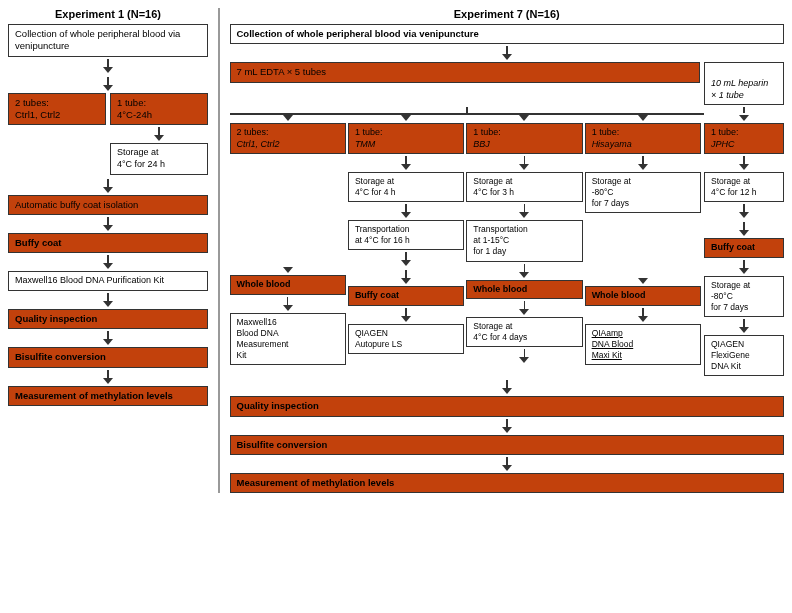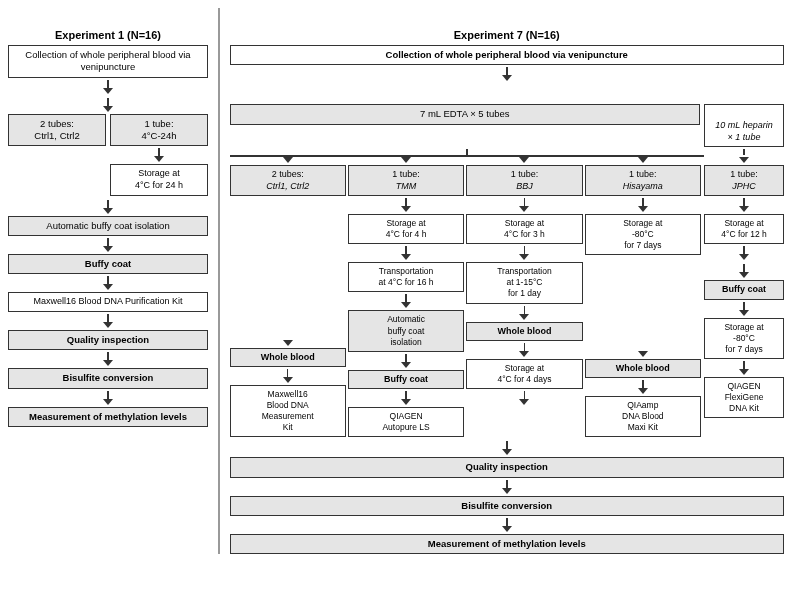--- a/index.html
+++ b/index.html
@@ -32,21 +32,21 @@
     .exp-title {
       font-size: 11px;
       font-weight: bold;
       margin-bottom: 4px;
       text-align: center;
     }
     
     .box {
       border: 1.5px solid #333;
       padding: 3px 6px;
-      text-align: center;
+      text-align: left;
       background: #fff;
       font-size: 9.5px;
       line-height: 1.3;
     }
     .box-wide {
       width: 100%;
     }
     
     .arrow-down {
       display: flex;
@@ -75,35 +75,34 @@
       align-items: center;
     }
     
     .v-divider {
       width: 1.5px;
       background: #999;
       align-self: stretch;
       margin: 0 2px;
     }
     .shaded {
-      background: #e5e5e5;
+      background: #c2410c;
     }
     .bold { font-weight: bold; }
     .arrowhead-down {
       width: 0;
       height: 0;
       border-left: 5px solid transparent;
       border-right: 5px solid transparent;
       border-top: 6px solid #333;
     }
     .flex-col-center {
       display: flex;
       flex-direction: column;
       align-items: center;
-      margin-top: 21px;
     }
   </style>
 </head>
 <body>
 
 <div class="main-container">
 
   <div class="exp1 flex-col-center">
     <div class="exp-title bold">Experiment 1 (N=16)</div>
 
@@ -248,23 +247,20 @@
           <div class="box" style="width:100%; font-size:8.5px; white-space:pre-line;"><span>Storage at
 4°C for 4 h</span></div>
           <div class="arrow-down">
               <div class="arrow-line"></div>
             </div>
           <div class="box" style="width:100%; font-size:8.5px; white-space:pre-line;"><span>Transportation
 at 4°C for 16 h</span></div>
           <div class="arrow-down">
               <div class="arrow-line"></div>
             </div>
-          <div class="box shaded" style="width:100%; font-size:8.5px; white-space:pre-line;"><span>Automatic
-buffy coat
-isolation</span></div>
           <div class="arrow-down">
               <div class="arrow-line"></div>
             </div>
           <div class="box bold shaded" style="width:100%; font-size:9px;"><span>Buffy coat</span></div>
           <div class="arrow-down">
               <div class="arrow-line"></div>
             </div>
           <div class="box" style="width:100%; font-size:8.5px; white-space:pre-line;"><span>QIAGEN
 Autopure LS</span></div>
         </div>
@@ -307,21 +303,21 @@
             </div>
           <div class="box" style="width:100%; font-size:8.5px; white-space:pre-line;"><span>Storage at
 -80°C
 for 7 days</span></div>
           <div style="flex:1; min-height:60px;"></div>
           <div class="arrowhead-down" style="margin-bottom:2px;"></div>
           <div class="box bold shaded" style="width:100%; font-size:9px;"><span>Whole blood</span></div>
           <div class="arrow-down">
               <div class="arrow-line"></div>
             </div>
-          <div class="box" style="width:100%; font-size:8.5px; white-space:pre-line;"><span>QIAamp
+          <div class="box" style="width:100%; font-size:8.5px; white-space:pre-line;text-decoration:underline;"><span>QIAamp
 DNA Blood
 Maxi Kit</span></div>
         </div>
 
       </div>
 
       <div style="flex:0 0 80px; display:flex; flex-direction:column; align-items:center;">
         <div class="arrowhead-down" style="margin-bottom:2px;"></div>
         <div class="box shaded" style="width:100%; white-space:pre-line; font-size:9px;"><span>1 tube:
 <i>JPHC</i></span></div>

